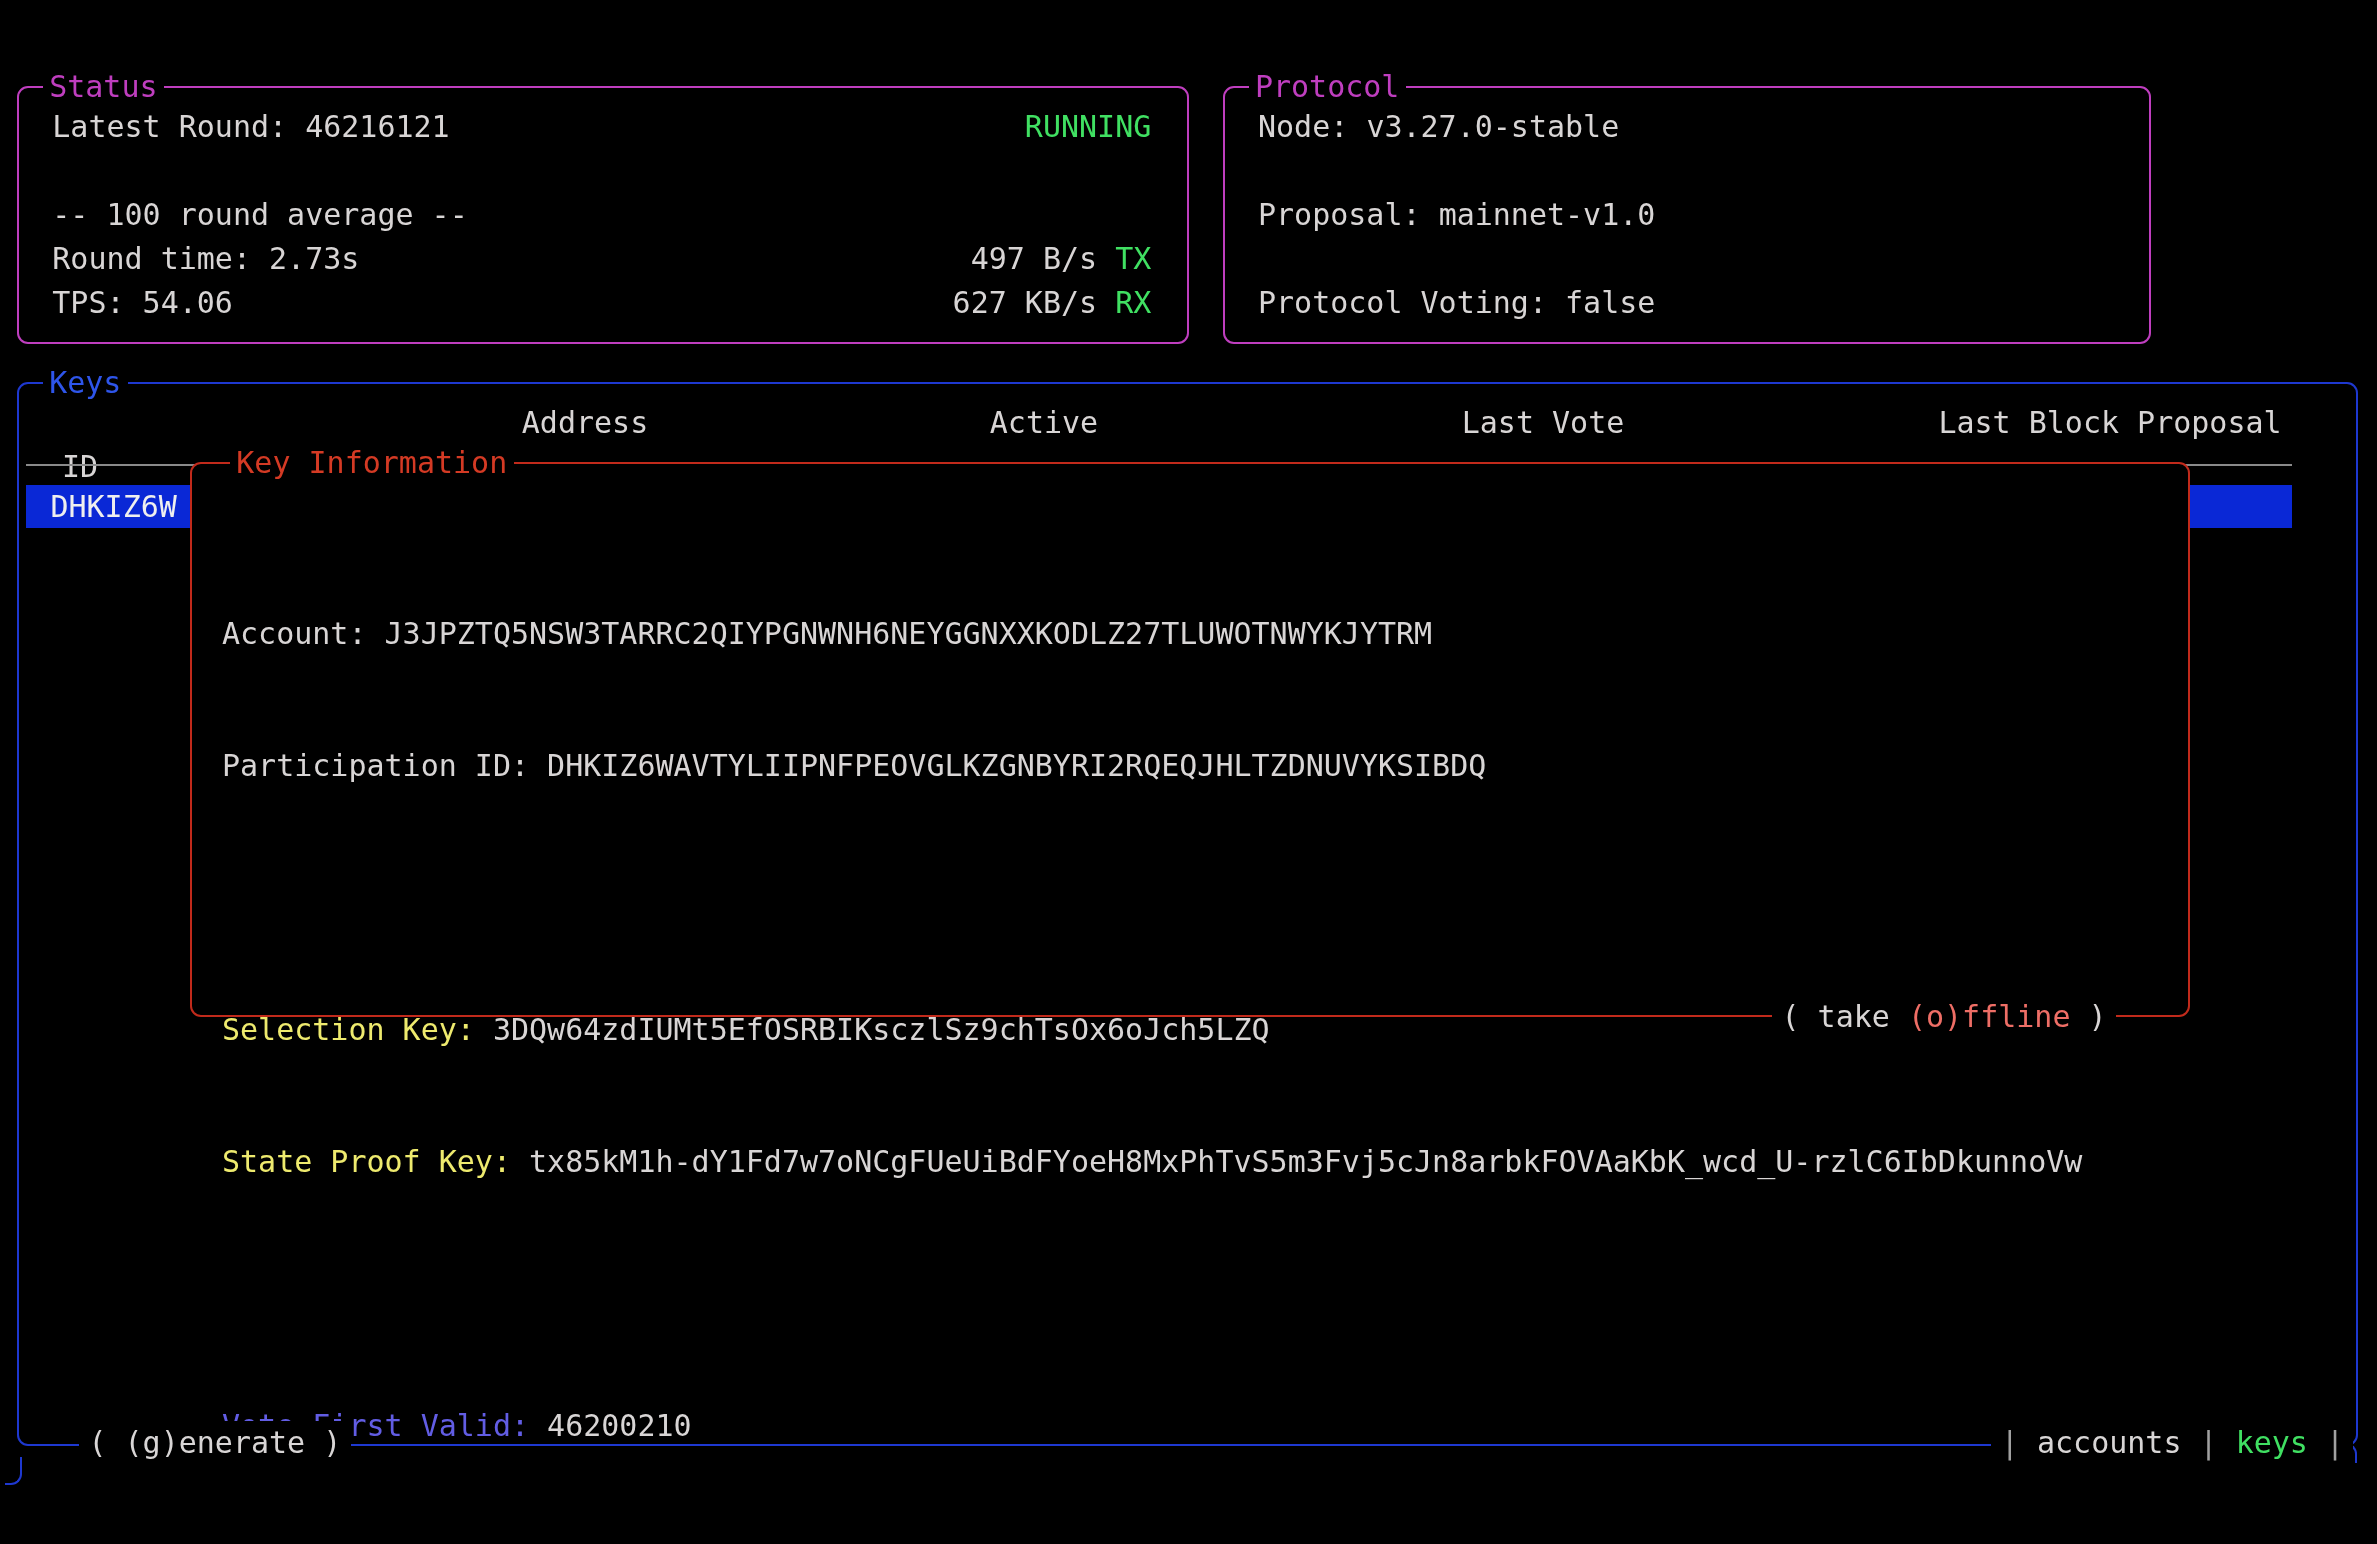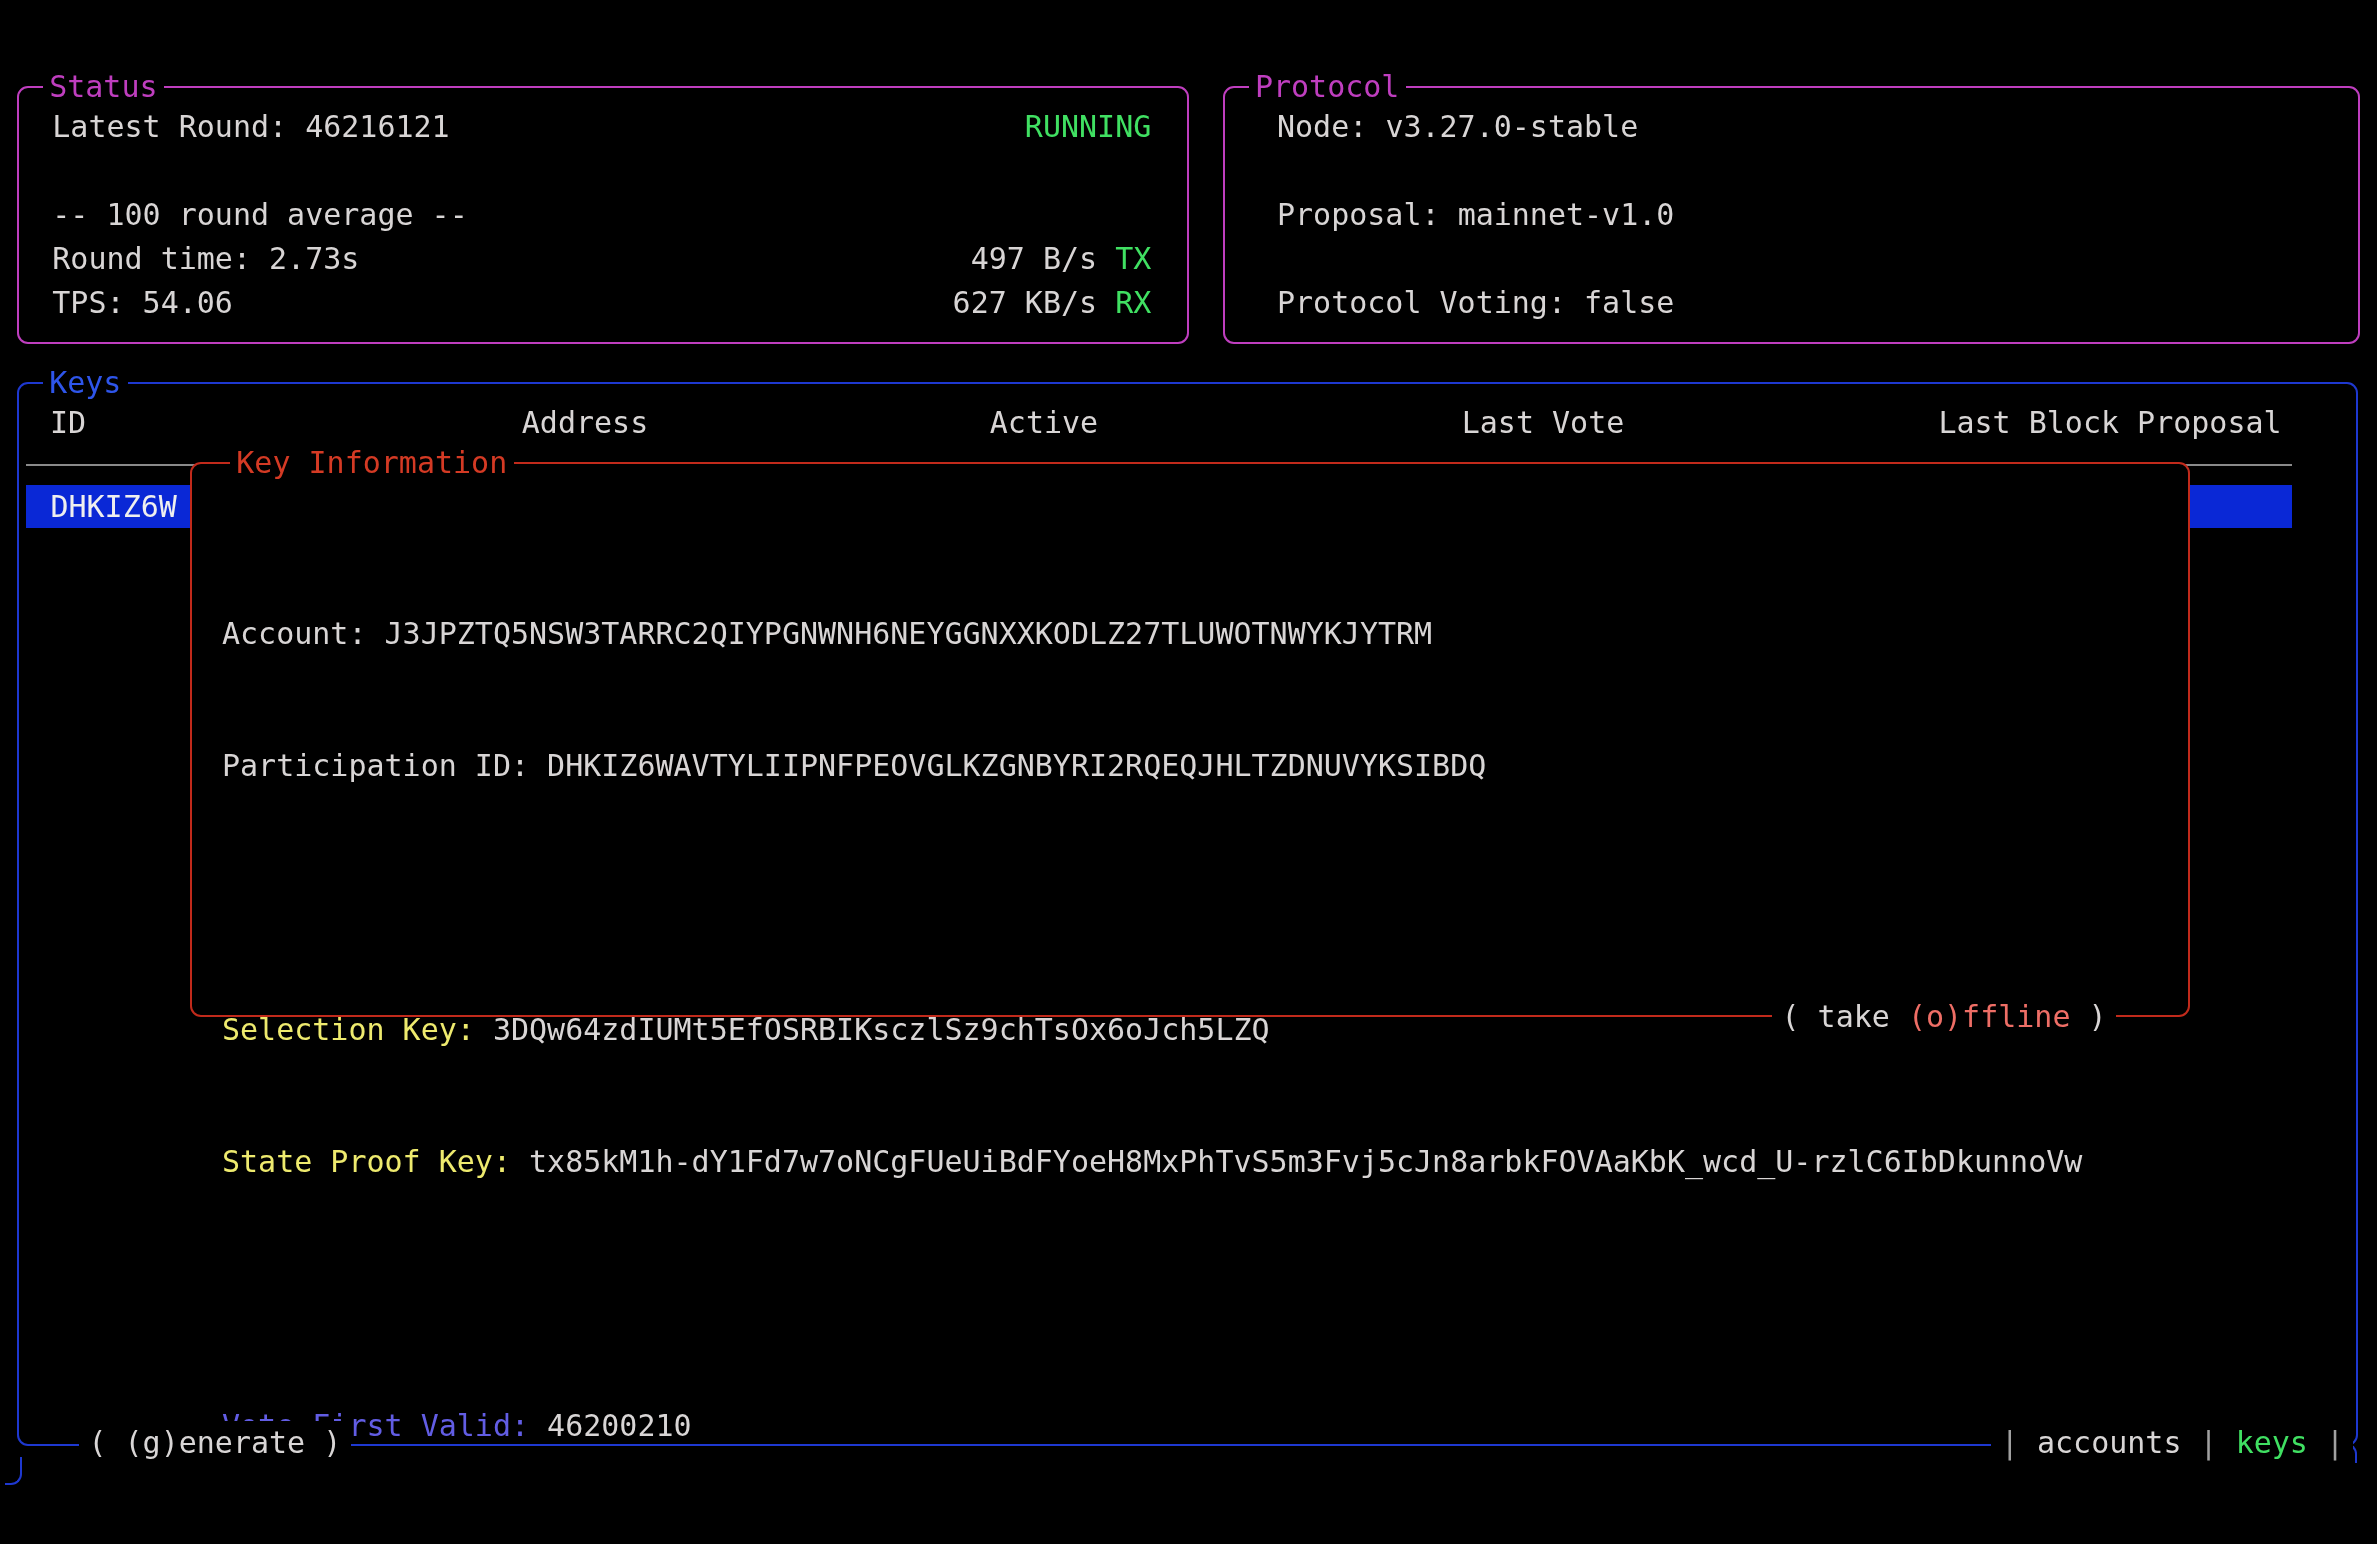--- a/index.html
+++ b/index.html
@@ -77,36 +77,36 @@
         <span><span>Round time:</span> <span>2.73s</span></span>
         <span><span>497 B/s</span> <span class="green">TX</span></span>
       </div>
       <div class="row">
         <span><span>TPS:</span> <span>54.06</span></span>
         <span><span>627 KB/s</span> <span class="green">RX</span></span>
       </div>
     </div>
   </div>
 
-  <div class="panel magenta" style="left:1223px;top:86px;width:1137px;height:258px;padding-left:19px;">
+  <div class="panel magenta" style="left:1223px;top:86px;width:928px;height:258px;">
     <span class="panel-title">Protocol</span>
     <div class="pad">
       <div class="row"><span><span>Node:</span> <span>v3.27.0-stable</span></span></div>
       <div class="blank"></div>
       <div class="row"><span><span>Proposal:</span> <span>mainnet-v1.0</span></span></div>
       <div class="blank"></div>
       <div class="row"><span><span>Protocol Voting:</span> <span>false</span></span></div>
     </div>
   </div>
 
   <div class="panel bluep" style="left:17.3px;top:382px;width:2341px;height:1064px;border-radius:11px;">
     <span class="panel-title">Keys</span>
   </div>
 
-  <span class="hdr" style="left:50px;">ID</span>
+  <span class="hdr" style="left:62px;margin-top:44px;">ID</span>
   <span class="hdr center" style="left:585px;">Address</span>
   <span class="hdr center" style="left:1044px;">Active</span>
   <span class="hdr center" style="left:1543px;">Last Vote</span>
   <span class="hdr center" style="left:2110px;text-align:center;">Last Block Proposal</span>
 
   <div id="separator"></div>
 
   <div id="selected-row">
     <span>DHKIZ6W</span>
   </div>

